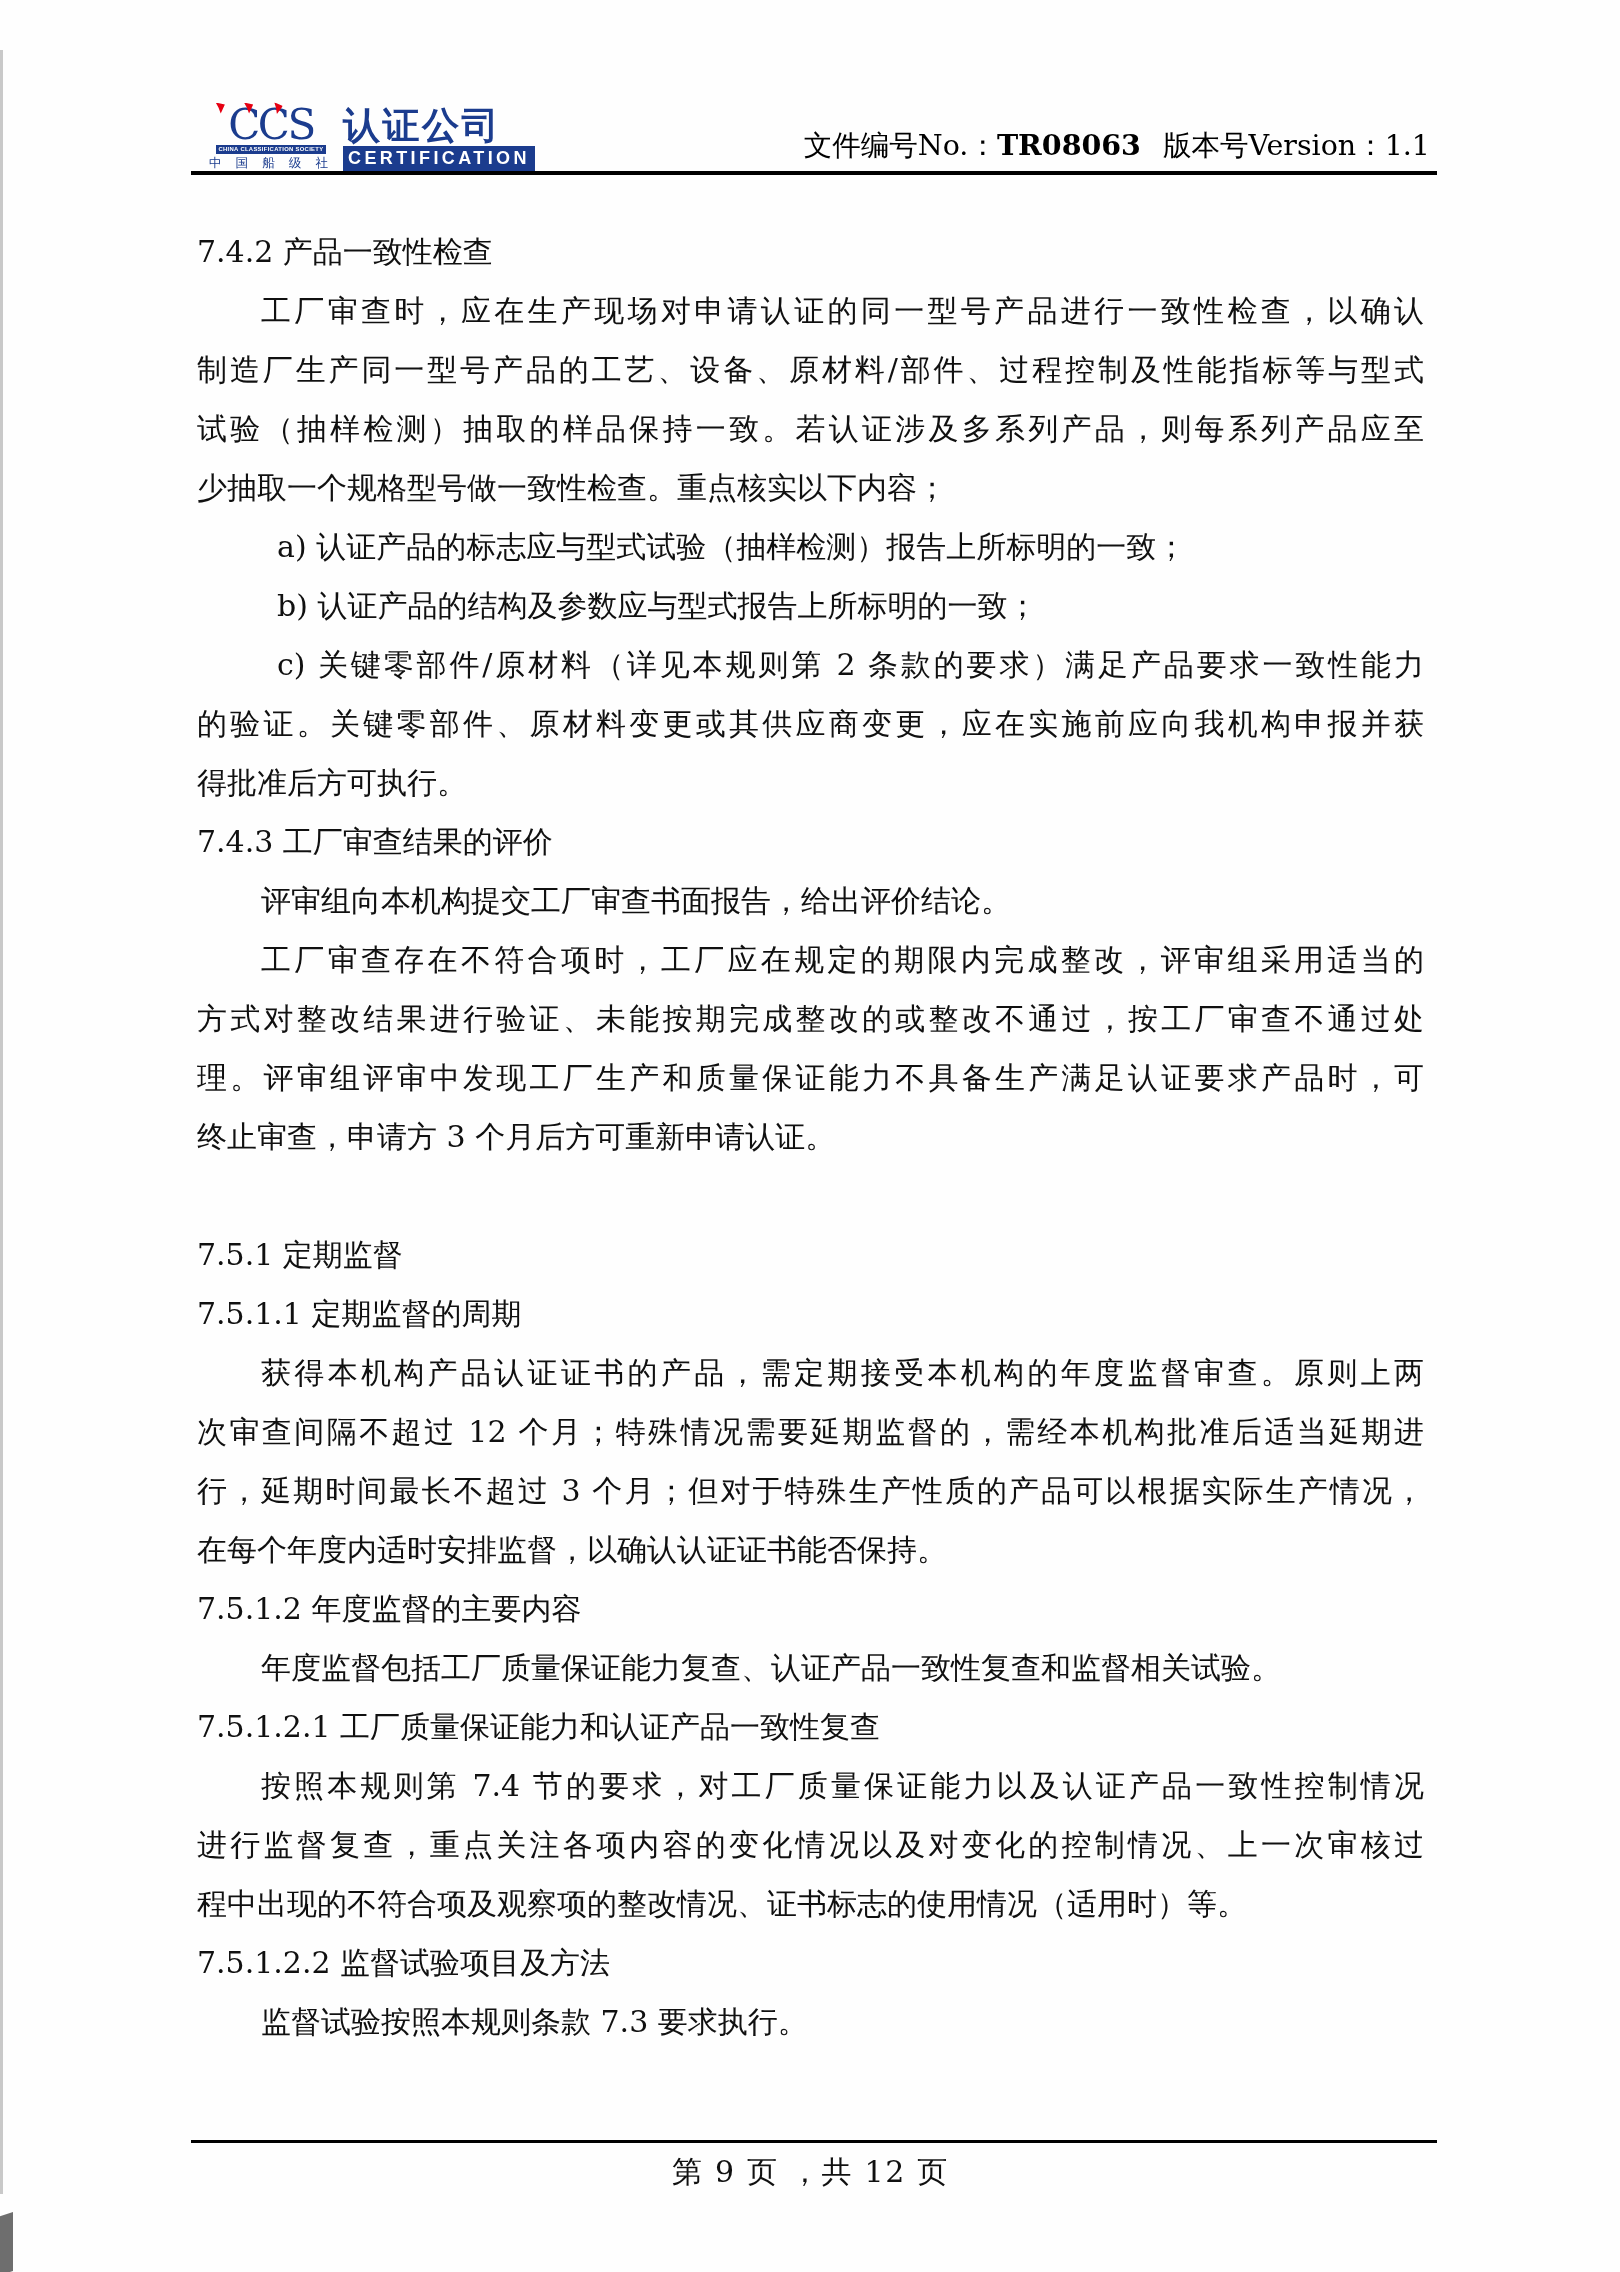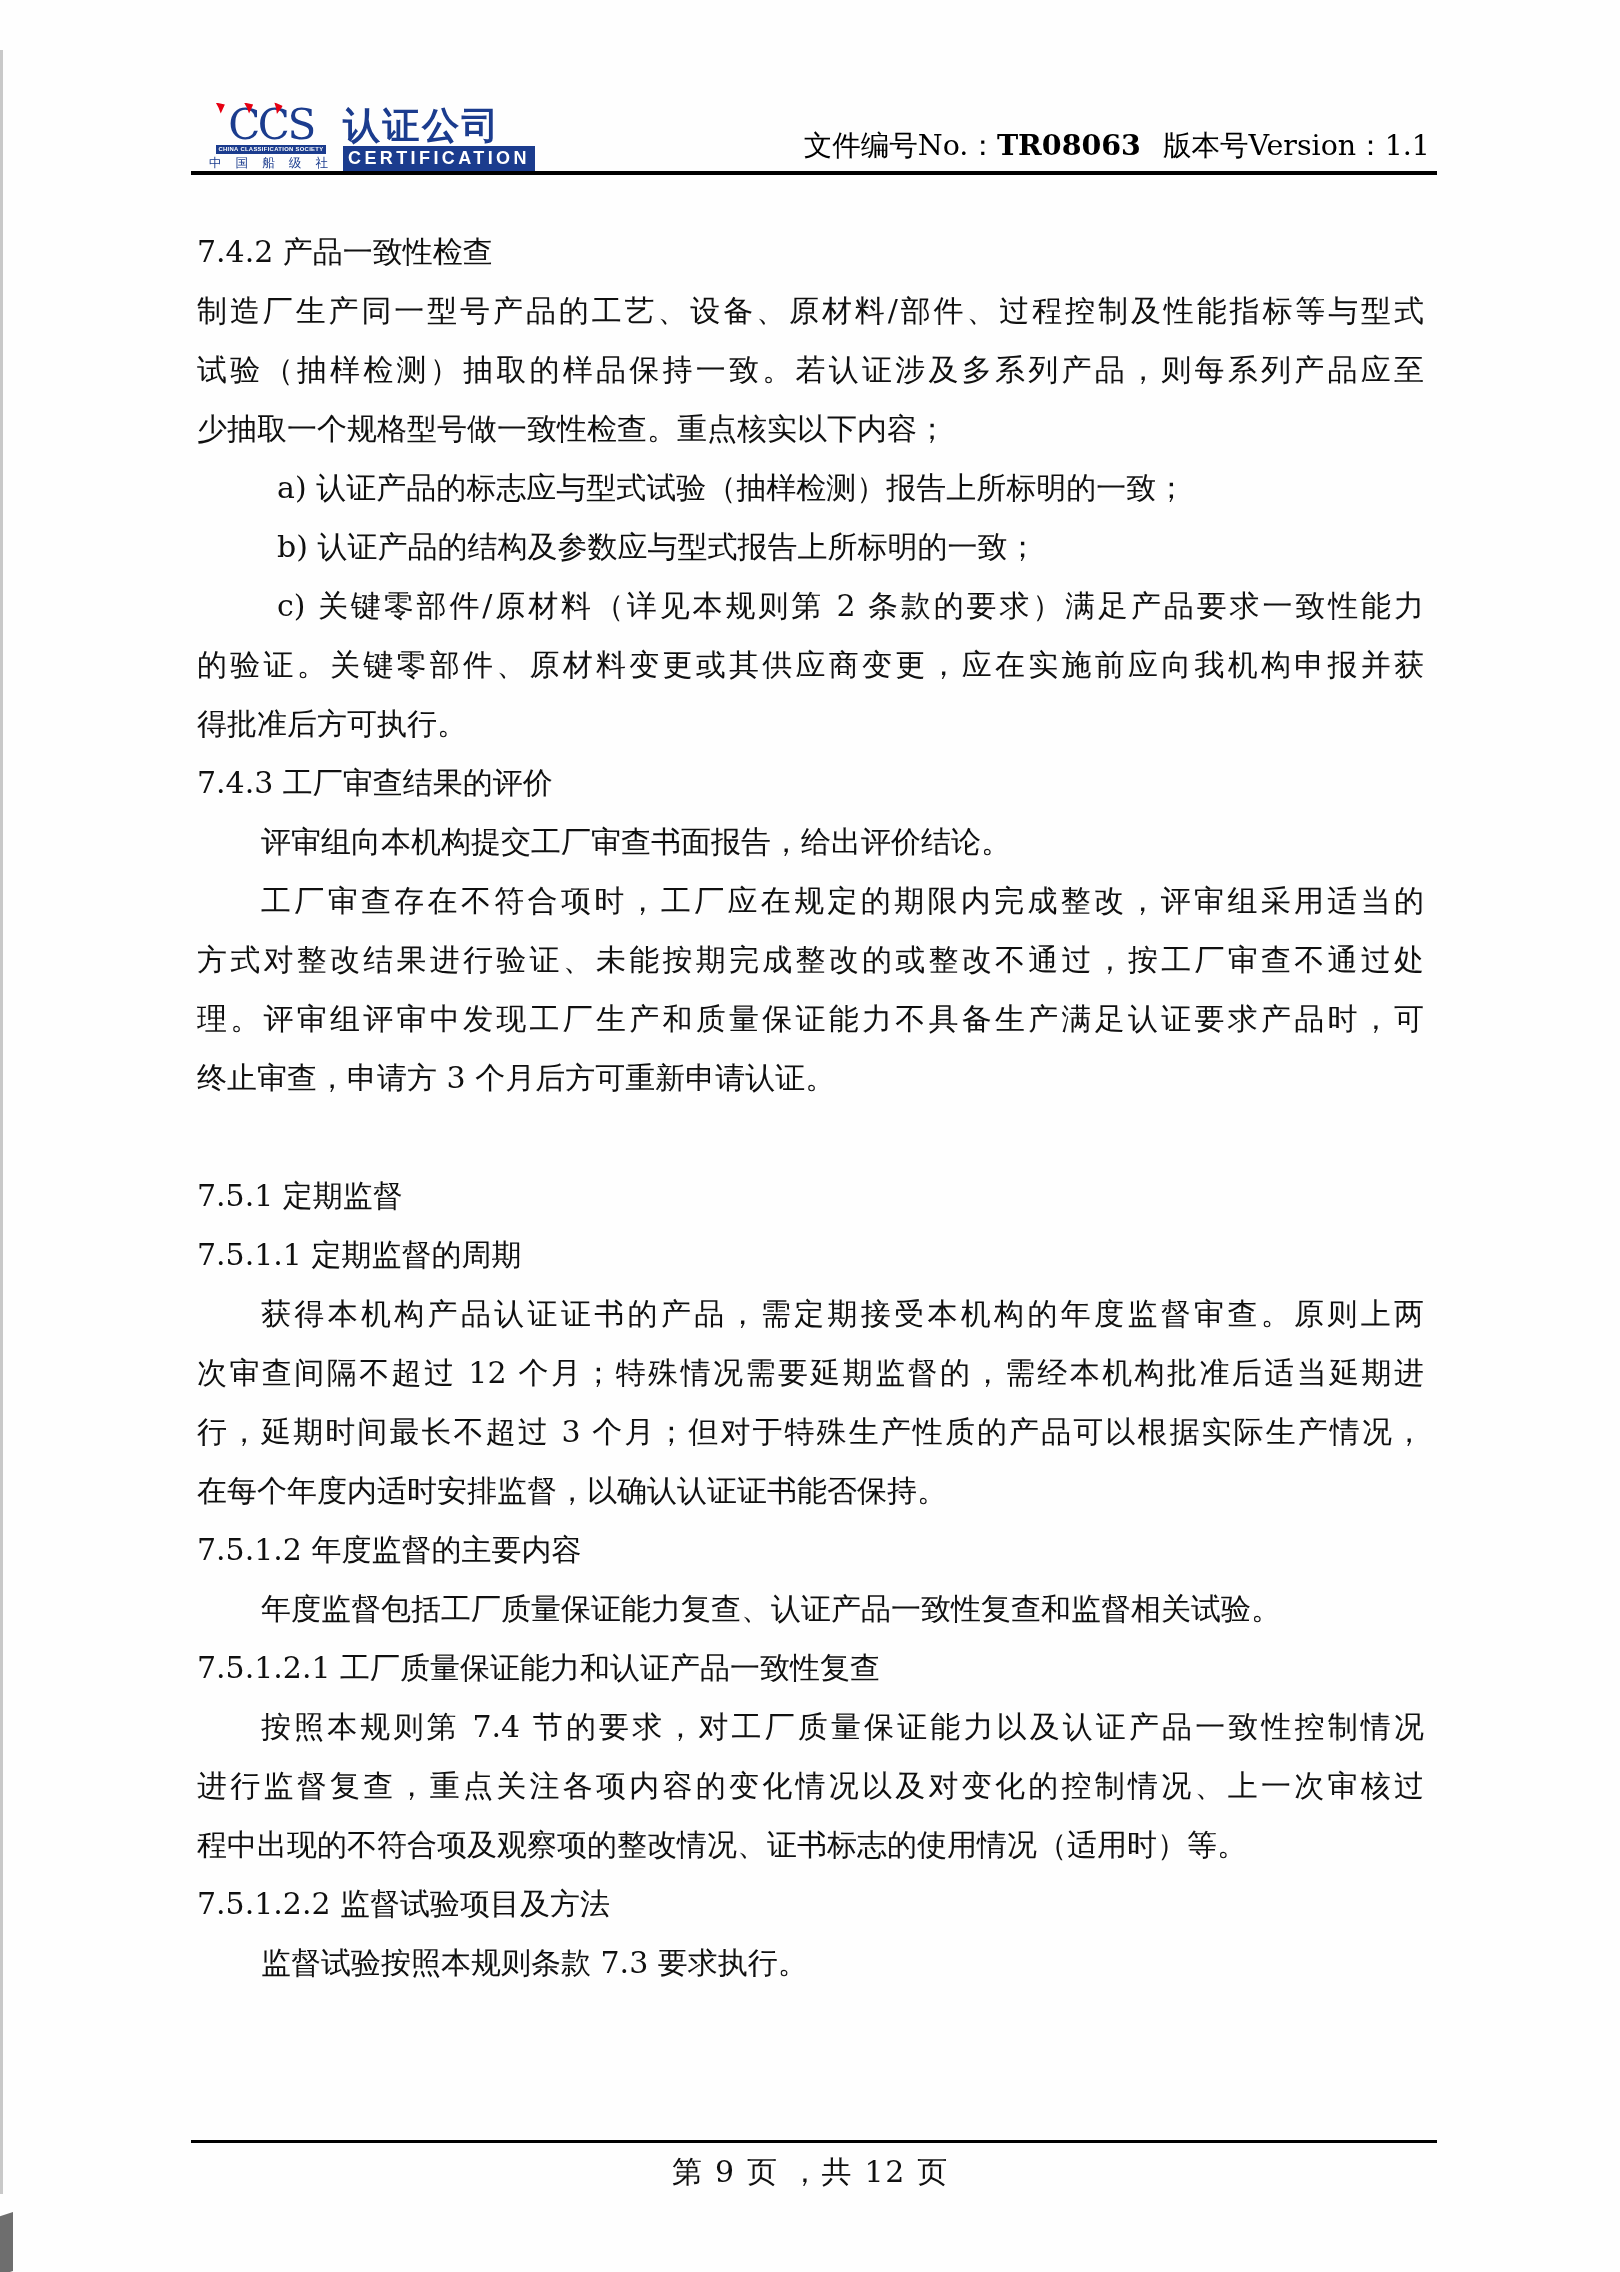--- a/index.html
+++ b/index.html
@@ -100,20 +100,21 @@
 
     <div class="doc-meta">
       <span>文件编号No.：</span><b>TR08063</b><span class="ver">版本号Version：1.1</span>
     </div>
 
     <div class="rule rule-top"></div>
   </header>
 
   <main class="body-text">
       <div class="line ind-0">7.4.2 产品一致性检查</div>
+      <div class="line ind-1 fill">工厂审查时，应在生产现场对申请认证的同一型号产品进行一致性检查，以确认</div>
       <div class="line ind-0 fill">制造厂生产同一型号产品的工艺、设备、原材料/部件、过程控制及性能指标等与型式</div>
       <div class="line ind-0 fill">试验（抽样检测）抽取的样品保持一致。若认证涉及多系列产品，则每系列产品应至</div>
       <div class="line ind-0">少抽取一个规格型号做一致性检查。重点核实以下内容；</div>
       <div class="line ind-2">a) 认证产品的标志应与型式试验（抽样检测）报告上所标明的一致；</div>
       <div class="line ind-2">b) 认证产品的结构及参数应与型式报告上所标明的一致；</div>
       <div class="line ind-2 fill">c) 关键零部件/原材料（详见本规则第 2 条款的要求）满足产品要求一致性能力</div>
       <div class="line ind-0 fill">的验证。关键零部件、原材料变更或其供应商变更，应在实施前应向我机构申报并获</div>
       <div class="line ind-0">得批准后方可执行。</div>
       <div class="line ind-0">7.4.3 工厂审查结果的评价</div>
       <div class="line ind-1">评审组向本机构提交工厂审查书面报告，给出评价结论。</div>

